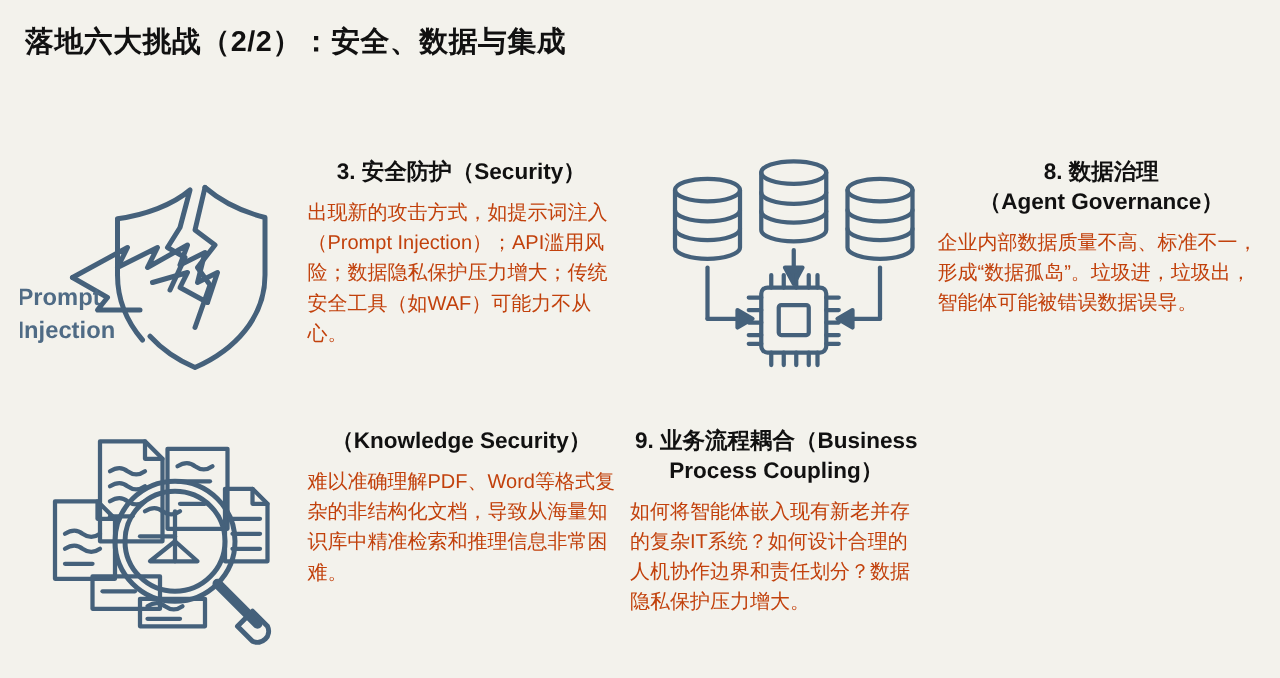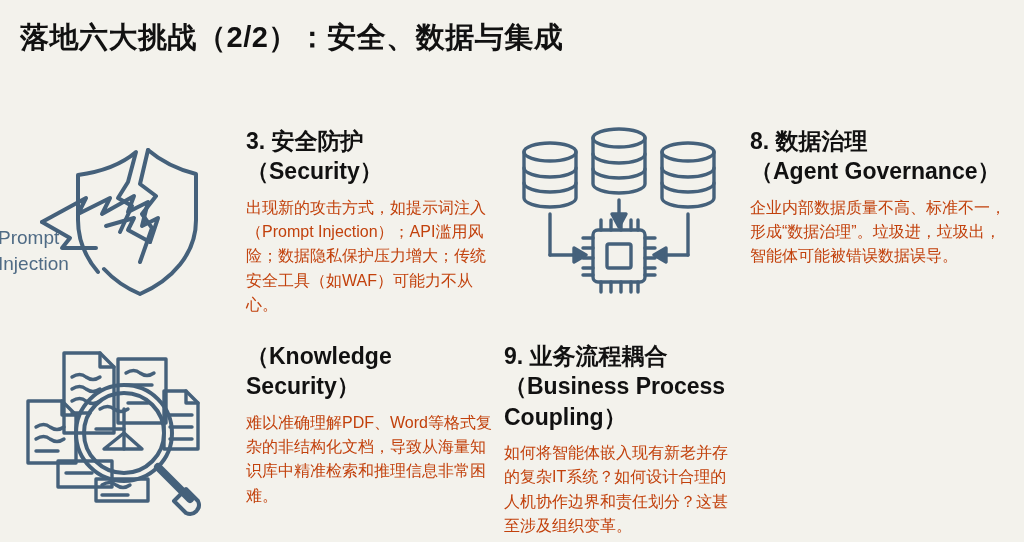--- a/index.html
+++ b/index.html
@@ -9,53 +9,55 @@
     font-family:"Liberation Sans","DejaVu Sans",sans-serif;
     color:#1a1a1a;
     overflow:hidden;
     position:relative;
   }
   .slide { position:relative; width:1024px; height:542px; }
 
   .slide-title {
     position:absolute;
     left:20px; top:18px;
-    font-size:29px;
+    font-size:23px;
     font-weight:bold;
     letter-spacing:0.5px;
     color:#111111;
     white-space:nowrap;
   }
 
   .grid {
     position:absolute;
     left:0; top:108px;
     width:1024px; height:434px;
     display:grid;
     grid-template-columns:246px 258px 246px 274px;
     grid-template-rows:215px 219px;
   }
 
   .icon-cell {
     display:flex;
     align-items:flex-start;
-    justify-content:flex-start;
+    justify-content:flex-end;
     padding-top:14px;
     position:relative;
+    font-weight:bold;
   }
   .icon-cell svg { display:block; }
 
   .text-cell { padding-right:12px; padding-top:18px; }
 
   .card-head {
-    font-size:23px;
+    font-size:18px;
     font-weight:bold;
     color:#111111;
     line-height:1.32;
     margin-bottom:9px;
+    text-align:center;
   }
   .card-body {
     font-size:16px;
     line-height:1.52;
     color:#c2410c;
   }
 
   .ico-stroke { fill:none; stroke:#45617b; stroke-width:4; stroke-linejoin:round; stroke-linecap:round; }
   .ico-stroke-thin { fill:none; stroke:#45617b; stroke-width:3.4; stroke-linejoin:round; stroke-linecap:round; }
   .ico-label {
@@ -148,21 +150,21 @@
           <path d="M141 116 L151 116 M141 126 L151 126 M141 136 L151 136 M141 146 L151 146 M141 153 L151 153"></path>
         </g>
       </svg>
     </div>
 
     <div class="text-cell">
       <div class="card-head">
         <div>8. 数据治理</div>
         <div>（Agent Governance）</div>
       </div>
-      <div class="card-body">企业内部数据质量不高、标准不一，形成“数据治理”。垃圾进，垃圾出，智能体可能被错误数据误导。</div>
+      <div class="card-body">企业内部数据质量不高、标准不一，形成“数据孤岛”。垃圾进，垃圾出，智能体可能被错误数据误导。</div>
     </div>
 
     <div class="icon-cell">
       <svg width="230" height="195" viewBox="0 0 230 195">
         <g class="ico-stroke-thin">
 
           <path d="M64 16 L100 16 L114 30 L114 96 L64 96 Z"></path>
           <path d="M100 16 L100 30 L114 30"></path>
           <path d="M72 40 q8 -5 14 0 q7 5 14 0"></path>
           <path d="M72 52 q8 -5 14 0 q7 5 14 0"></path>
@@ -208,17 +210,17 @@
     <div class="text-cell">
       <div class="card-head">
         <div>（Knowledge Security）</div>
       </div>
       <div class="card-body">难以准确理解PDF、Word等格式复杂的非结构化文档，导致从海量知识库中精准检索和推理信息非常困难。</div>
     </div>
 
 
     <div class="text-cell">
       <div class="card-head">9. 业务流程耦合（Business Process Coupling）</div>
-      <div class="card-body">如何将智能体嵌入现有新老并存的复杂IT系统？如何设计合理的人机协作边界和责任划分？这甚至涉及组织变革。</div>
+      <div class="card-body">如何将智能体嵌入现有新老并存的复杂IT系统？如何设计合理的人机协作边界和责任划分？数据隐私保护压力增大。</div>
     </div>
 
   </div>
 </div>
 
 </body></html>

